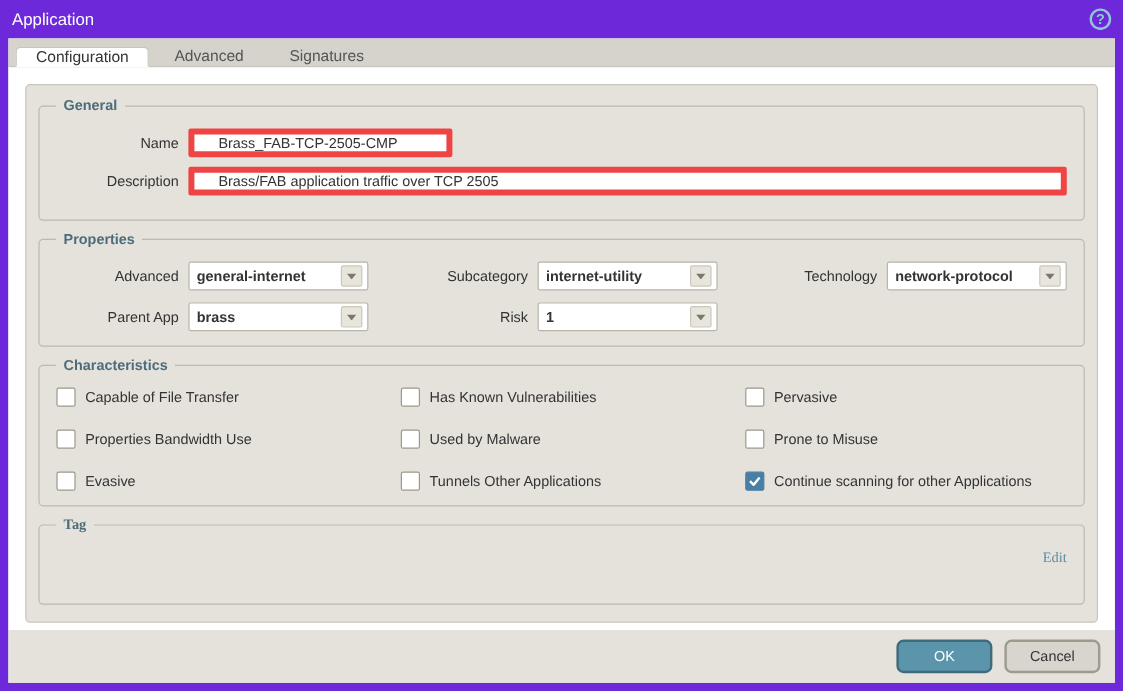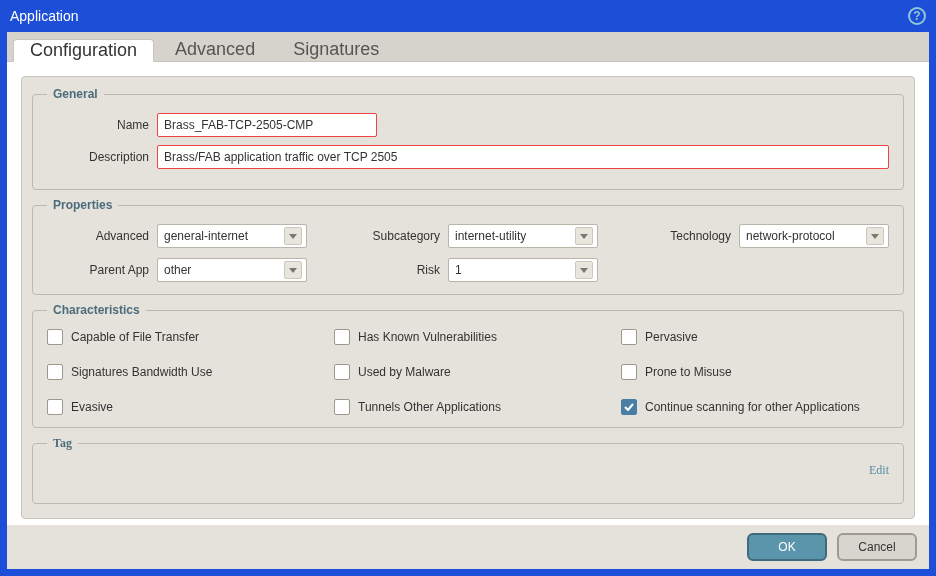--- a/index.html
+++ b/index.html
@@ -1,34 +1,34 @@
 <!DOCTYPE html>
 <html><head>
 <meta charset="utf-8">
 <style>
 * { box-sizing: border-box; margin: 0; padding: 0; }
 body { font-family: Arial, Helvetica, sans-serif; font-size: 12px; background: #fff; width: 936px; height: 576px; overflow: hidden; }
-.window { width: 936px; height: 576px; background: #1d4ed8; display: flex; flex-direction: column; }
+.window { width: 936px; height: 576px; background: #6d28d9; display: flex; flex-direction: column; }
 .titlebar { height: 32px; display: flex; align-items: center; justify-content: space-between; padding: 0 10px; color: #fff; }
 .titlebar .title { font-size: 14px; }
 .help-icon { width: 18px; height: 18px; border: 2px solid #8fc7d6; border-radius: 50%; display: flex; align-items: center; justify-content: center; color: #8fc7d6; font-weight: bold; font-size: 12px; cursor: pointer; }
 .content-wrap { flex: 1; background: #f9f7f3; margin: 0 7px 7px 7px; display: flex; flex-direction: column; }
 .tabs { display: flex; background: #d6d3cc; padding-top: 6px; padding-left: 6px; gap: 4px; }
-.tab { padding: 0 16px; background: #d6d3cc; color: #555; cursor: pointer; font-size: 18px; border: 1px solid transparent; border-bottom: none; }
+.tab { padding: 0 16px; background: #d6d3cc; color: #555; cursor: pointer; font-size: 13px; border: 1px solid transparent; border-bottom: none; }
 .tab.active { background: #fff; color: #333; border: 1px solid #c8c5bd; border-bottom: 1px solid #fff; position: relative; top: 1px; border-radius: 4px 4px 0 0; }
 .tabbody { flex: 1; background: #fff; border-top: 1px solid #c8c5bd; padding: 14px 14px 6px 14px; }
 .inner-panel { background: #e4e2db; border: 1px solid #c8c5bd; padding: 10px 10px 6px 10px; border-radius: 4px; height: 100%; display: flex; flex-direction: column; }
 fieldset { border: 1px solid #bdb9ae; border-radius: 4px; padding: 12px 14px; margin-bottom: 8px; position: relative; }
 legend { color: #4d6c7b; font-size: 12px; padding: 0 6px; font-weight: bold; }
 .row { display: flex; align-items: center; margin-bottom: 8px; }
 .field-label { width: 110px; text-align: right; padding-right: 8px; color: #333; }
-.text-input { flex: 1; height: 24px; border: 1px solid #ef4444; background: #fff; padding: 2px 6px; font-size: 12px; color: #333; border-radius: 2px; }
+.text-input { flex: 1; height: 24px; border: 5px solid #ef4444; background: #fff; padding: 2px 20px; font-size: 12px; color: #333; border-radius: 2px; }
 .props-grid { display: grid; grid-template-columns: 110px 150px 1fr 110px 150px 1fr 110px 150px; row-gap: 10px; align-items: center; }
 .props-grid .lbl { text-align: right; padding-right: 8px; color: #333; white-space: nowrap; }
-.select { display: flex; height: 24px; border: 1px solid #b8b5aa; background: #fff; border-radius: 2px; align-items: center; justify-content: space-between; padding: 0 4px 0 6px; cursor: pointer; }
+.select { display: flex; height: 24px; border: 1px solid #b8b5aa; background: #fff; border-radius: 2px; align-items: center; justify-content: space-between; padding: 0 4px 0 6px; cursor: pointer; font-weight: bold; }
 .select .val { color: #333; white-space: nowrap; overflow: hidden; text-overflow: ellipsis; }
 .select .arrow-box { width: 18px; height: 18px; background: #e8e5dd; border: 1px solid #cbc8bd; display:flex; align-items:center; justify-content:center; border-radius:2px; }
 .select .arrow-box svg { display:block; }
 .char-grid { display: grid; grid-template-columns: 1fr 1fr 1fr; row-gap: 12px; column-gap: 10px; gap: 19px; }
 .chk { display: flex; align-items: center; gap: 8px; color: #333; cursor: pointer; }
 .chkbox { width: 16px; height: 16px; border: 1px solid #9c988c; background: #fff; border-radius: 2px; display:flex; align-items:center; justify-content:center; }
 .chkbox.checked { background: #4a7fa5; border-color: #4a7fa5; }
 .chkbox.checked svg { display:block; }
 .chkbox svg { display:none; }
 .tag-fieldset { flex: 1; font-family: Liberation Serif, serif; }
@@ -96,21 +96,21 @@
               <span class="val">network-protocol</span>
               <span class="arrow-box">
                   <svg width="8" height="5">
                     <polygon points="0,0 8,0 4,5" fill="#7a786e"></polygon>
                   </svg>
                 </span>
             </div>
 
             <div class="lbl">Parent App</div>
             <div class="select">
-              <span class="val">other</span>
+              <span class="val">brass</span>
               <span class="arrow-box">
                   <svg width="8" height="5">
                     <polygon points="0,0 8,0 4,5" fill="#7a786e"></polygon>
                   </svg>
                 </span>
             </div>
             <div></div>
             <div class="lbl">Risk</div>
             <div class="select">
               <span class="val">1</span>
@@ -136,21 +136,21 @@
             <label class="chk">
               <span class="chkbox"></span>
               <span>Has Known Vulnerabilities</span>
             </label>
             <label class="chk">
               <span class="chkbox"></span>
               <span>Pervasive</span>
             </label>
             <label class="chk">
               <span class="chkbox"></span>
-              <span>Signatures Bandwidth Use</span>
+              <span>Properties Bandwidth Use</span>
             </label>
             <label class="chk">
               <span class="chkbox"></span>
               <span>Used by Malware</span>
             </label>
             <label class="chk">
               <span class="chkbox"></span>
               <span>Prone to Misuse</span>
             </label>
             <label class="chk">

